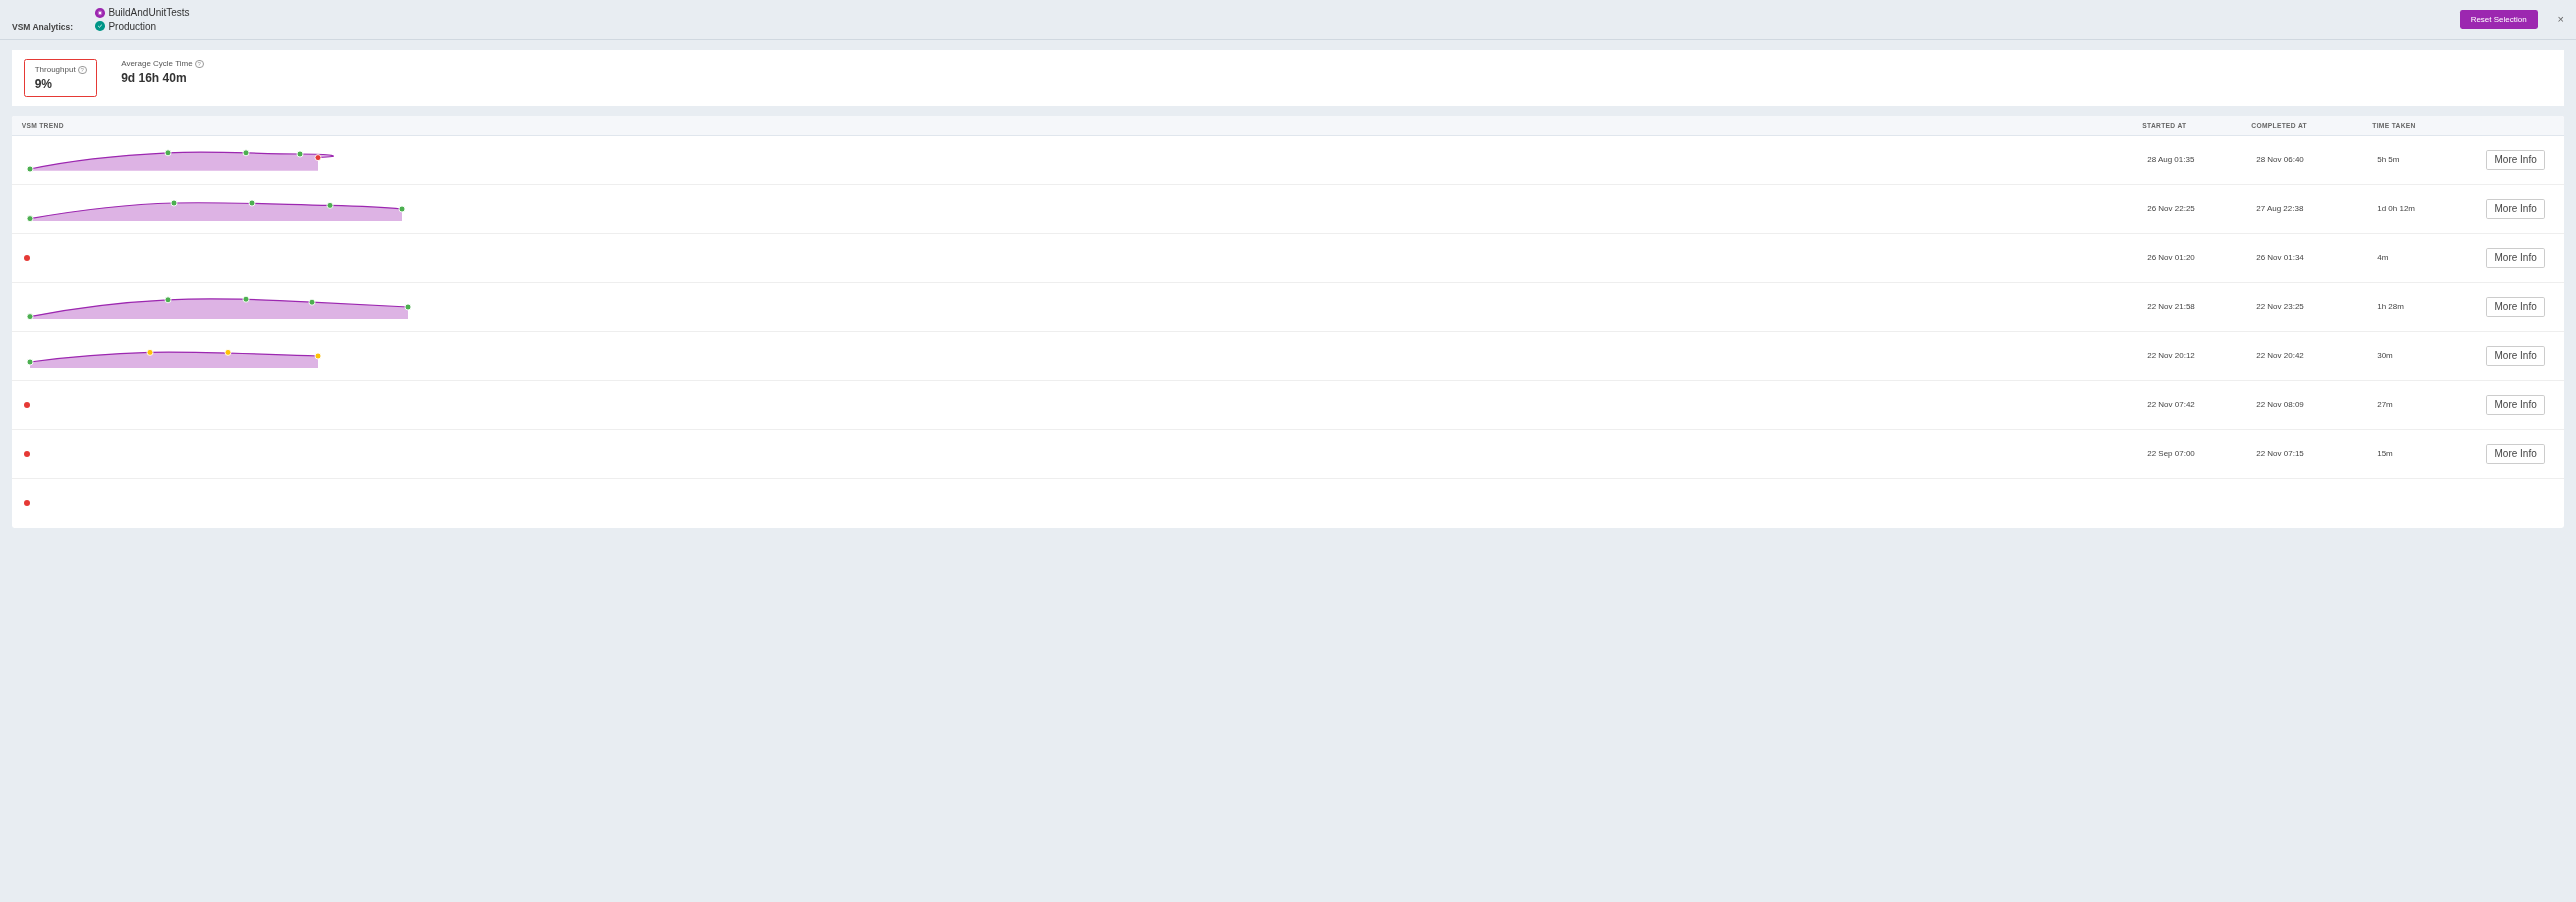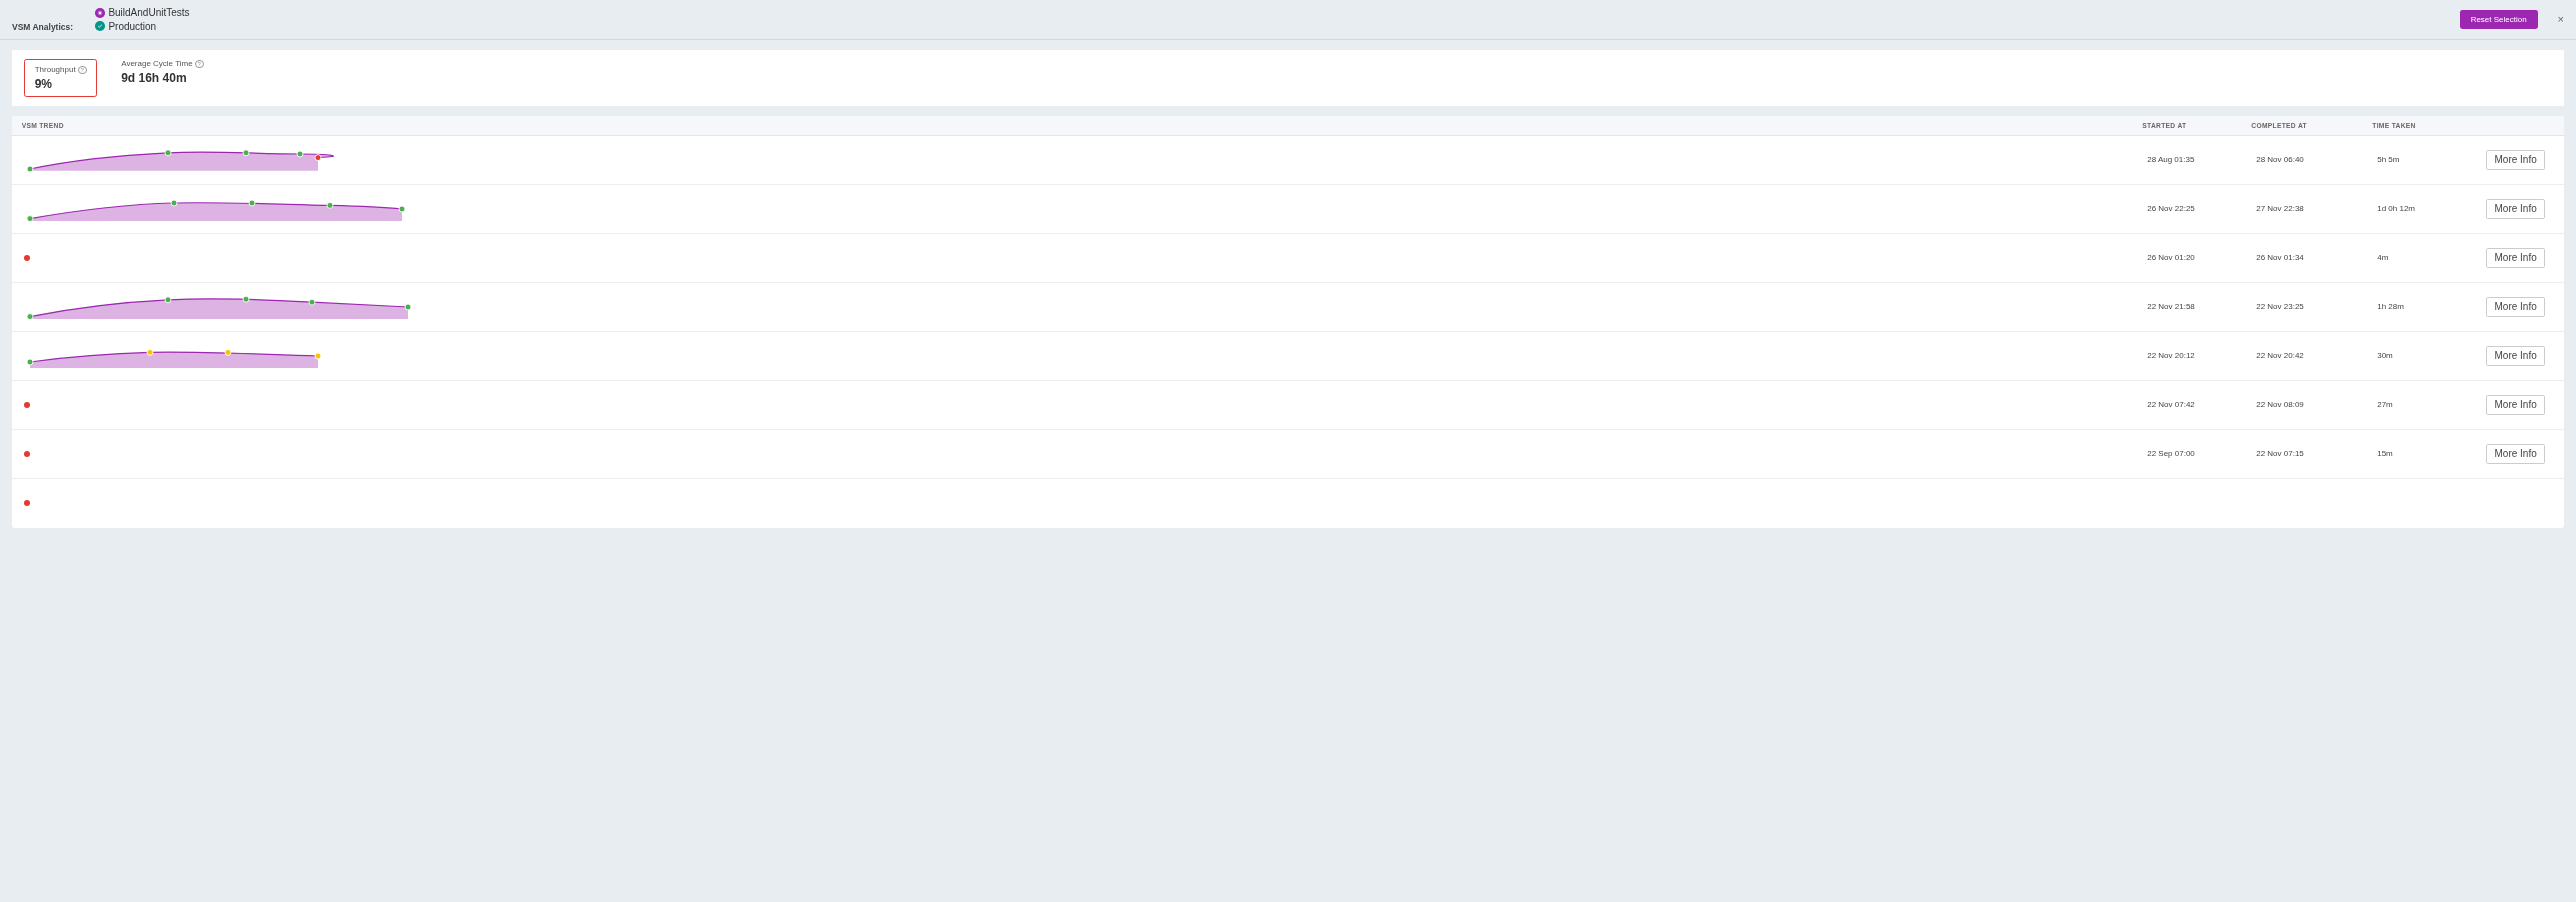--- a/index.html
+++ b/index.html
@@ -285,21 +285,21 @@
               <path d="M 10,46 C 90,32 170,22 250,20 C 330,18 420,22 510,24 C 550,25 610,28 630,30 L 630,50 L 10,50 Z" fill="#ce93d8" opacity="0.7"></path>
               <path d="M 10,46 C 90,32 170,22 250,20 C 330,18 420,22 510,24 C 550,25 610,28 630,30" fill="none" stroke="#9c27b0" stroke-width="2"></path>
               <circle cx="10" cy="46" r="5" fill="#4caf50" stroke="white" stroke-width="1.5"></circle>
               <circle cx="250" cy="20" r="5" fill="#4caf50" stroke="white" stroke-width="1.5"></circle>
               <circle cx="380" cy="20" r="5" fill="#4caf50" stroke="white" stroke-width="1.5"></circle>
               <circle cx="510" cy="24" r="5" fill="#4caf50" stroke="white" stroke-width="1.5"></circle>
               <circle cx="630" cy="30" r="5" fill="#4caf50" stroke="white" stroke-width="1.5"></circle>
             </svg>
           </div>
           <div class="table-cell">26 Nov 22:25</div>
-          <div class="table-cell">27 Nov 22:38</div>
+          <div class="table-cell">27 Aug 22:38</div>
           <div class="table-cell">1d 0h 12m</div>
           <div class="table-cell"><button class="more-info-btn">More Info</button></div>
         </div>
         <div class="table-row">
           <div class="vsm-trend-cell">
             <span class="dot-red"></span>
           </div>
           <div class="table-cell">26 Nov 01:20</div>
           <div class="table-cell">26 Nov 01:34</div>
           <div class="table-cell">4m</div>

